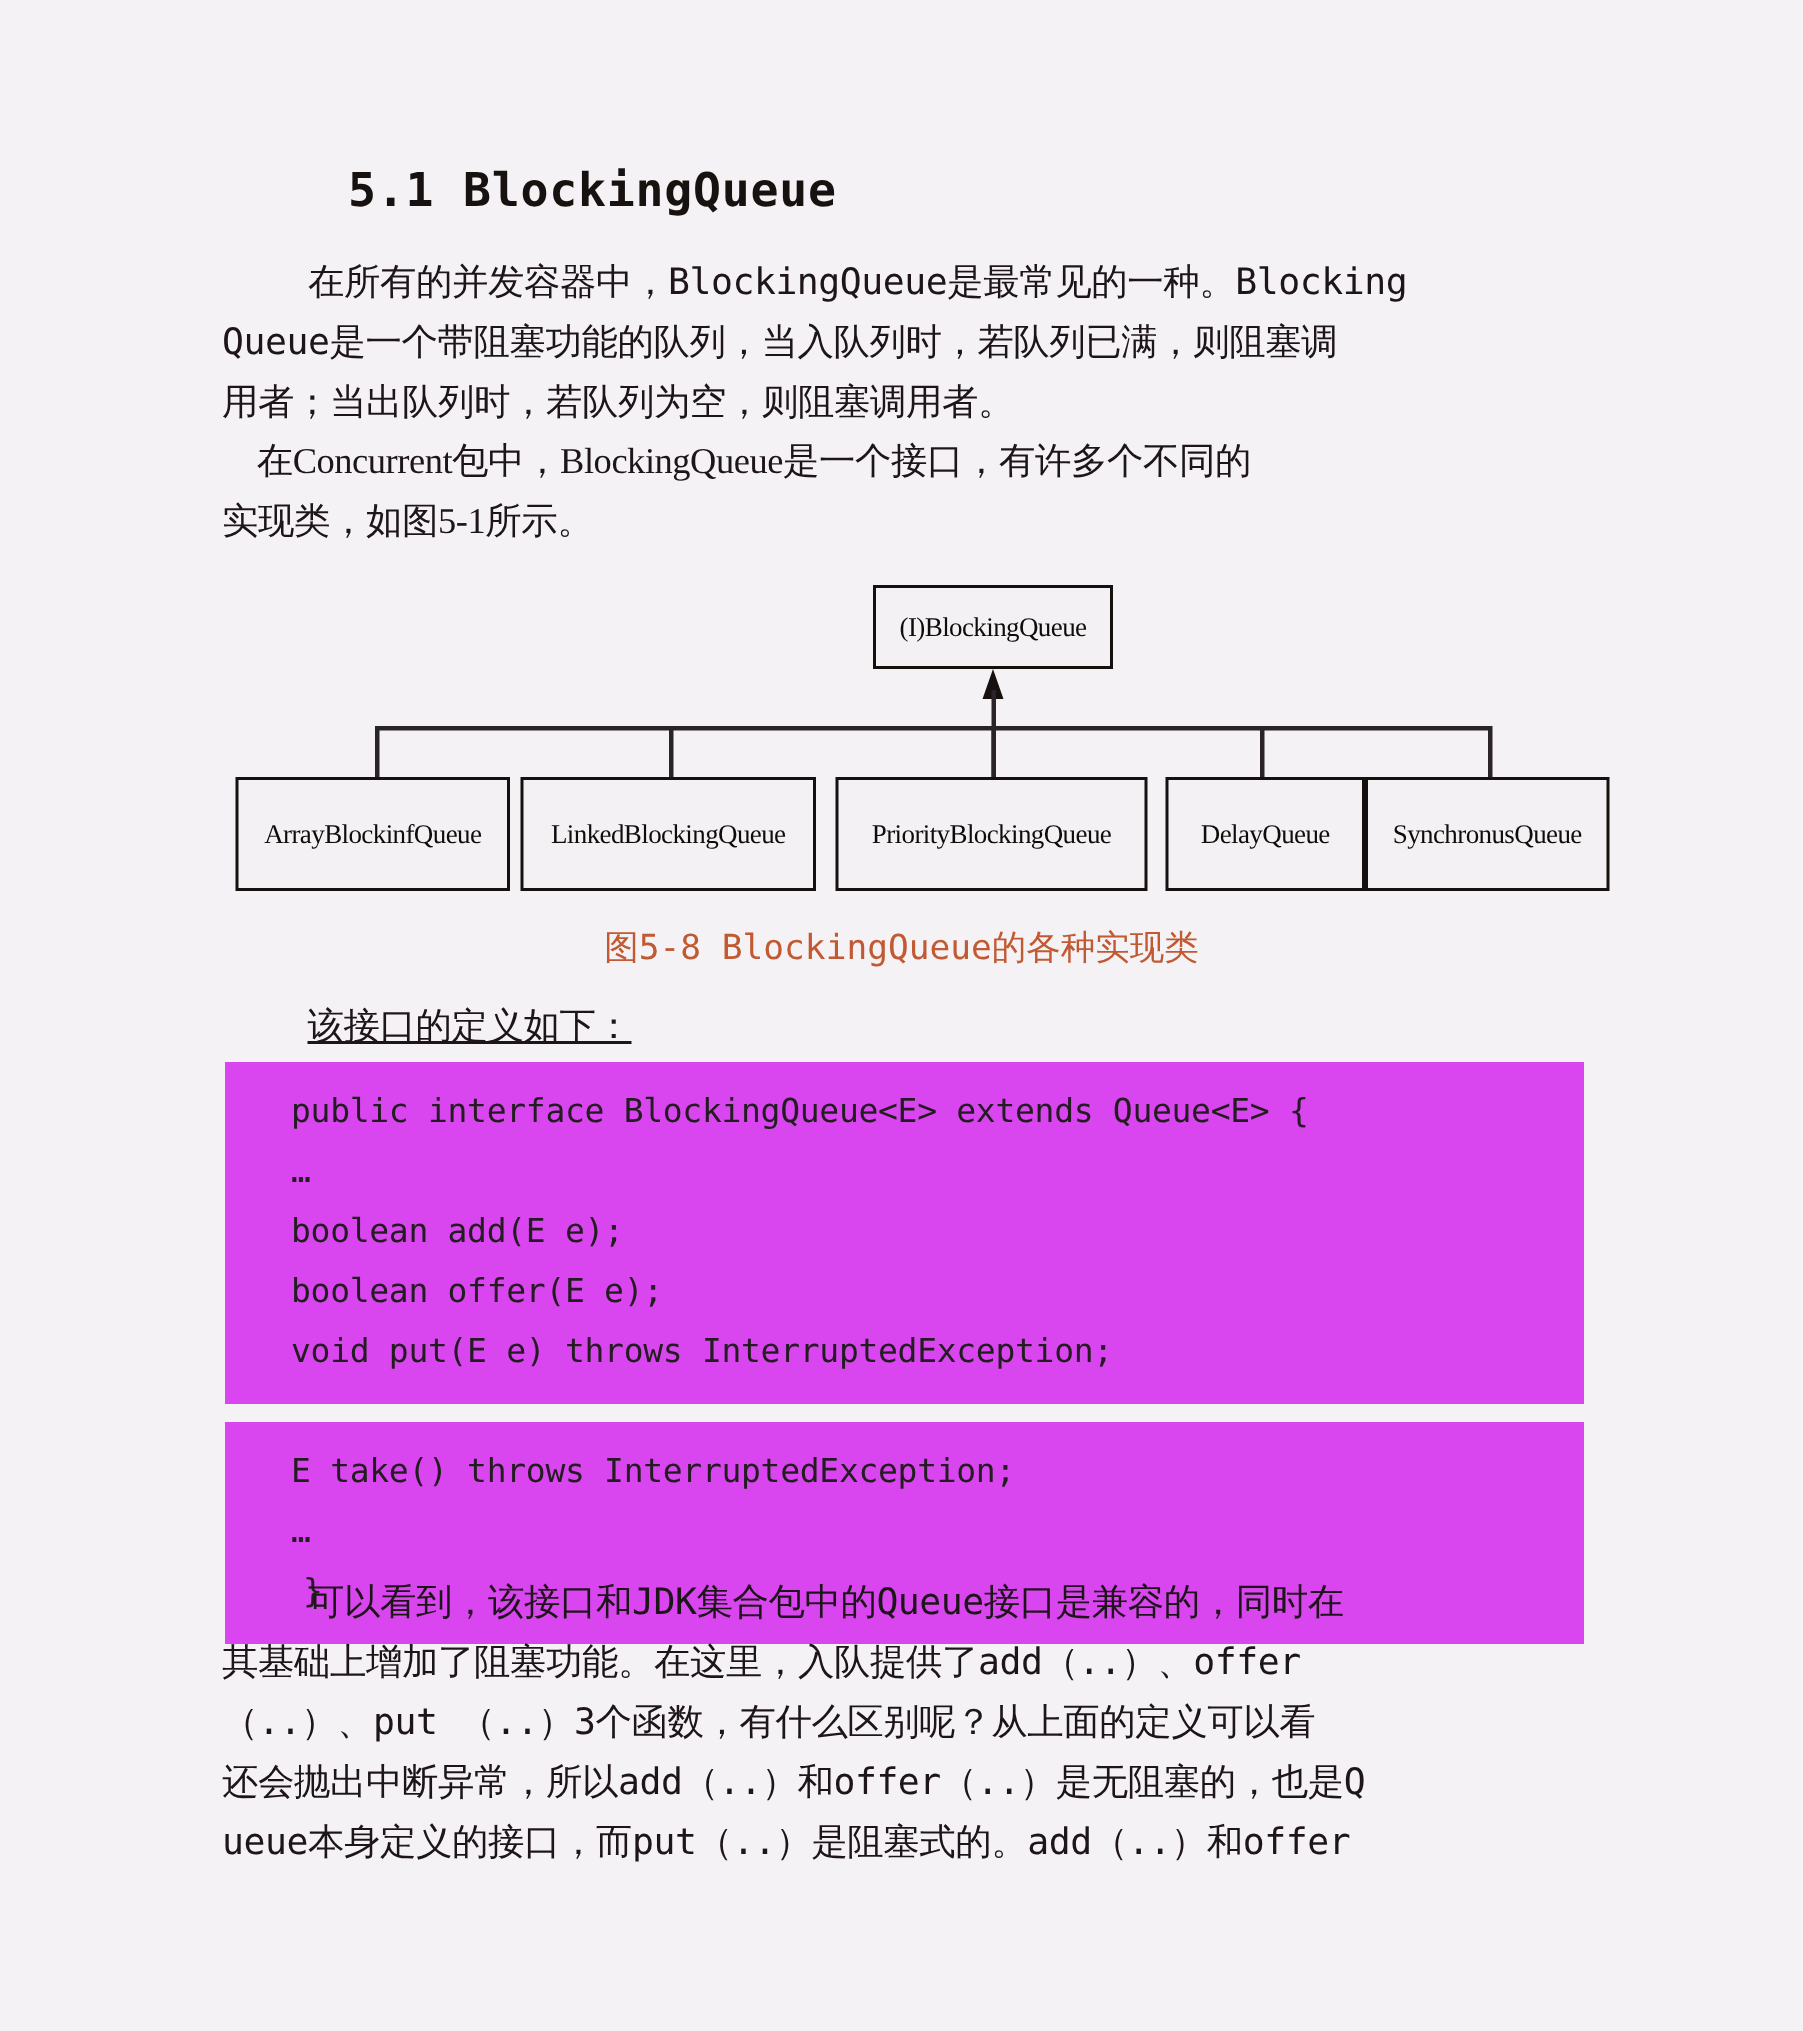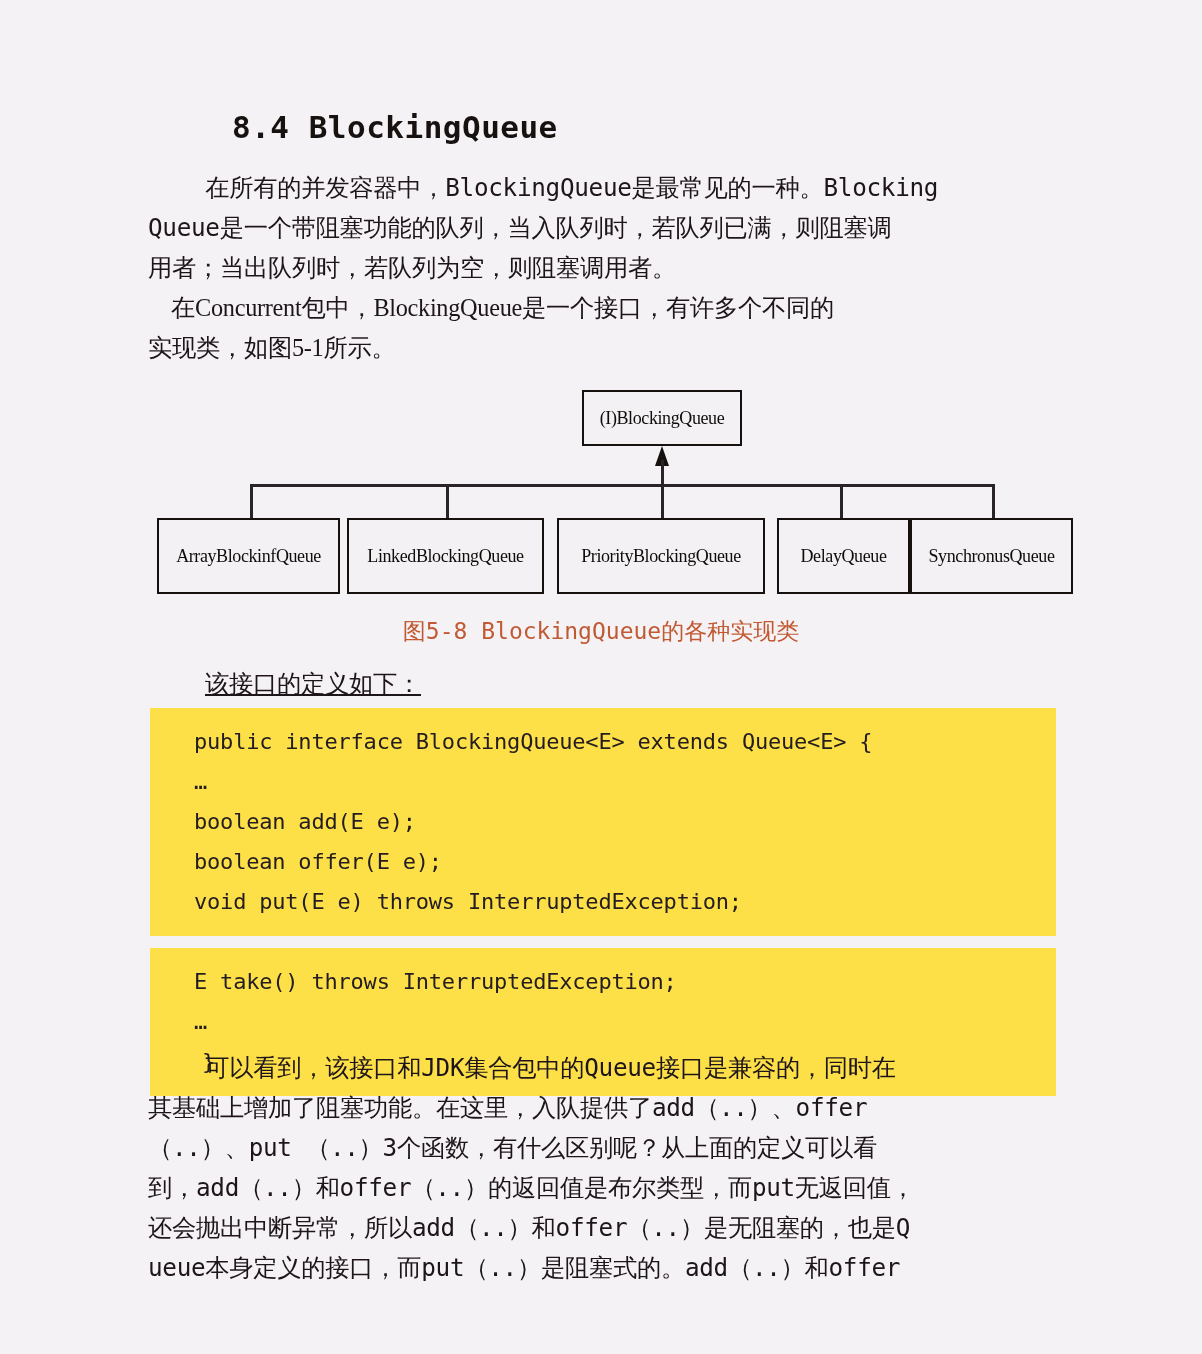--- a/index.html
+++ b/index.html
@@ -131,21 +131,21 @@
     font-family: "DejaVu Sans Mono", "Liberation Mono", monospace;
     font-size: 23px;
     color: #c15a33;
     letter-spacing: 0px;
     white-space: pre;
   }
 
   
   .codewrap { position: absolute; left: 150px; top: 708px; width: 906px; }
   .codepanel {
-    background: #fde047;
+    background: #d946ef;
     box-sizing: border-box;
     padding: 14px 16px 14px 0;
   }
   .codepanel.p2 { margin-top: 12px; }
   .codeline {
     font-family: "DejaVu Sans Mono", "Liberation Mono", monospace;
     font-size: 22px;
     line-height: 40px;
     color: #231c20;
     padding-left: 44px;
@@ -154,21 +154,21 @@
   }
   .codeline.indented { padding-left: 52px; }
 
   
 </style>
 </head>
 <body>
 
 <div class="page">
 
-  <h1 class="heading">8.4 BlockingQueue</h1>
+  <h1 class="heading">5.1 BlockingQueue</h1>
 
   <div class="para" style="top:168px;">
     <span class="ln">    在所有的并发容器中，BlockingQueue是最常见的一种。Blocking</span>
     <span class="ln">Queue是一个带阻塞功能的队列，当入队列时，若队列已满，则阻塞调</span>
     <span class="ln">用者；当出队列时，若队列为空，则阻塞调用者。</span>
   </div>
 
   <div class="para" style="top:288px;font-family:Liberation Serif, serif;">
     <span class="ln">    在Concurrent包中，BlockingQueue是一个接口，有许多个不同的</span>
     <span class="ln">实现类，如图5-1所示。</span>
@@ -211,18 +211,17 @@
       <div class="codeline">E take() throws InterruptedException;</div>
       <div class="codeline">…</div>
       <div class="codeline indented">}</div>
     </div>
   </div>
 
   <div class="para" style="top:1048px;">
     <span class="ln">    可以看到，该接口和JDK集合包中的Queue接口是兼容的，同时在</span>
     <span class="ln">其基础上增加了阻塞功能。在这里，入队提供了add（..）、offer</span>
     <span class="ln">（..）、put （..）3个函数，有什么区别呢？从上面的定义可以看</span>
-    <span class="ln">到，add（..）和offer（..）的返回值是布尔类型，而put无返回值，</span>
     <span class="ln">还会抛出中断异常，所以add（..）和offer（..）是无阻塞的，也是Q</span>
     <span class="ln">ueue本身定义的接口，而put（..）是阻塞式的。add（..）和offer</span>
   </div>
 
 </div>
 
 </body></html>

